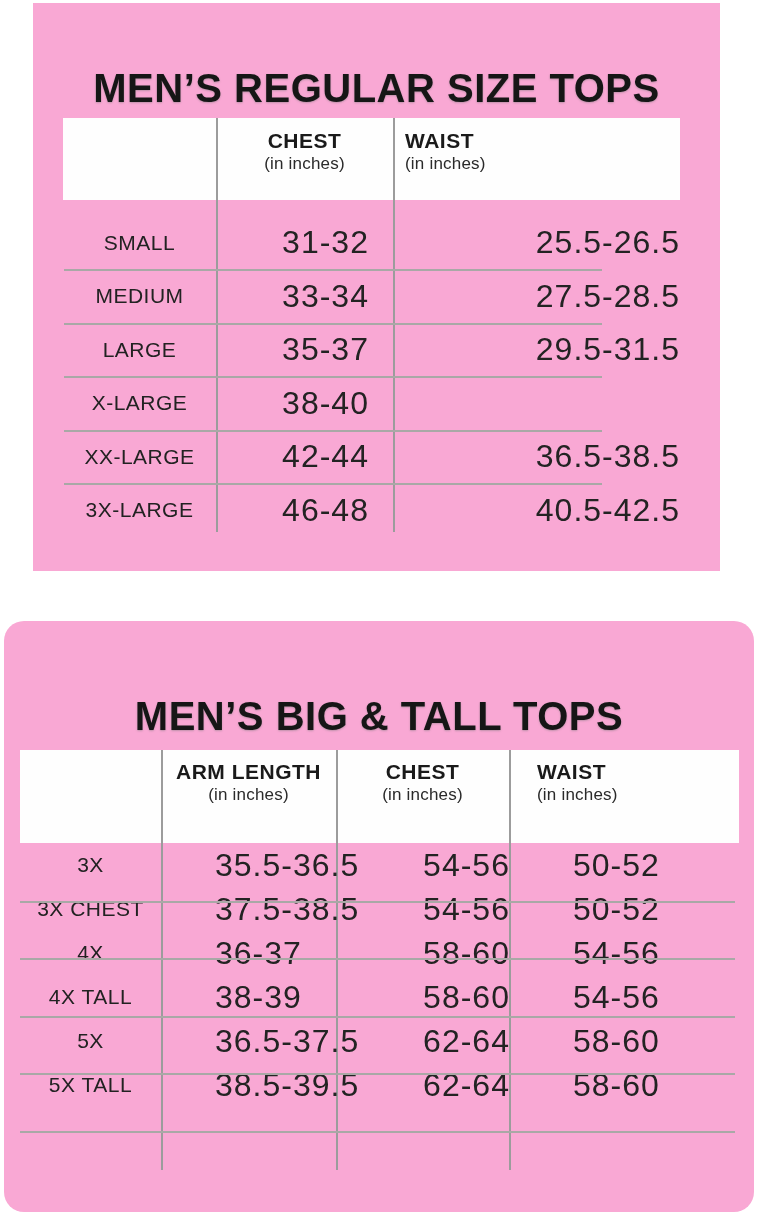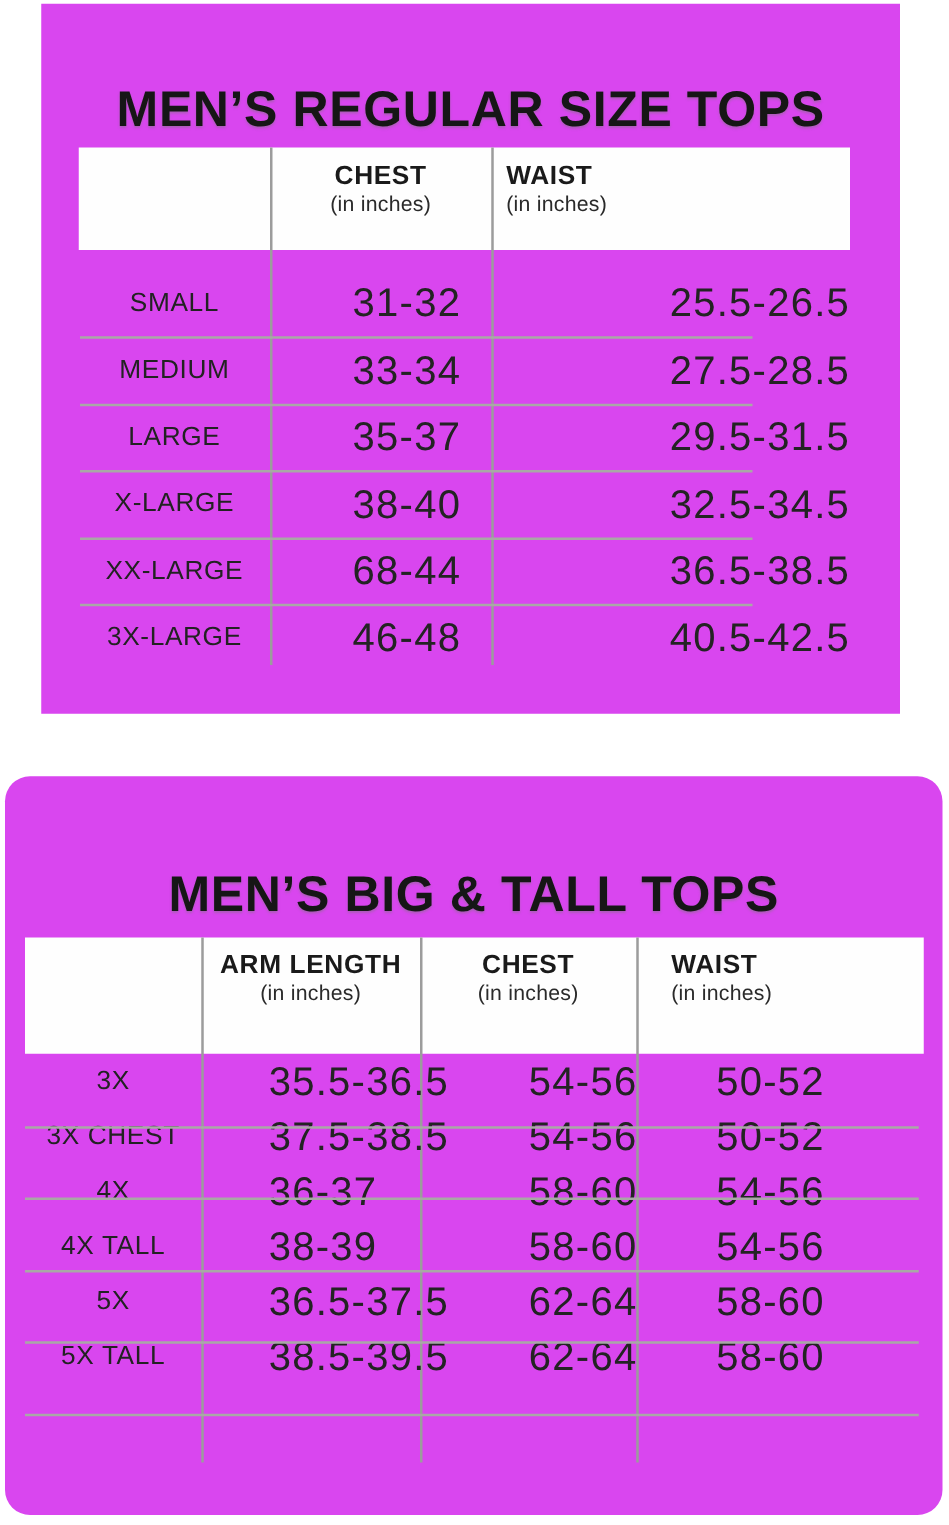--- a/index.html
+++ b/index.html
@@ -1,20 +1,20 @@
 <!DOCTYPE html>
 <html><head>
 <meta charset="utf-8">
 <style>
   html,body{margin:0;padding:0;}
   body{
     width:759px;height:1220px;background:#ffffff;position:relative;
     font-family:"Liberation Sans",sans-serif;color:#1f1f1f;overflow:hidden;
   }
-  .panel{position:absolute;background:#d946ef;}
+  .panel{position:absolute;background:#f9a8d4;}
   #panel-regular{left:33px;top:3px;width:687px;height:568px;}
   #panel-bigtall{left:4px;top:621px;width:750px;height:591px;border-radius:20px;}
 
   .panel-title{
     position:absolute;left:0;width:100%;text-align:center;
     font-size:40px;font-weight:700;letter-spacing:.5px;color:#161616;
     text-shadow:0 1px 2px rgba(120,120,120,.45);
   }
   #panel-regular .panel-title{top:36px;}
   #panel-bigtall .panel-title{top:46px;}
@@ -85,25 +85,24 @@
       <div class="cell val r-waist">27.5-28.5</div>
     </div>
     <div class="row">
       <div class="cell size-cell r-size">LARGE</div>
       <div class="cell val r-chest">35-37</div>
       <div class="cell val r-waist">29.5-31.5</div>
     </div>
     <div class="row">
       <div class="cell size-cell r-size">X-LARGE</div>
       <div class="cell val r-chest">38-40</div>
-      <div class="cell val r-waist">32.5-34.5</div>
     </div>
     <div class="row">
       <div class="cell size-cell r-size">XX-LARGE</div>
-      <div class="cell val r-chest">68-44</div>
+      <div class="cell val r-chest">42-44</div>
       <div class="cell val r-waist">36.5-38.5</div>
     </div>
     <div class="row">
       <div class="cell size-cell r-size">3X-LARGE</div>
       <div class="cell val r-chest">46-48</div>
       <div class="cell val r-waist">40.5-42.5</div>
     </div>
   </div>
 
   <div class="hline" style="left:31px;top:266px;width:538px;"></div>

